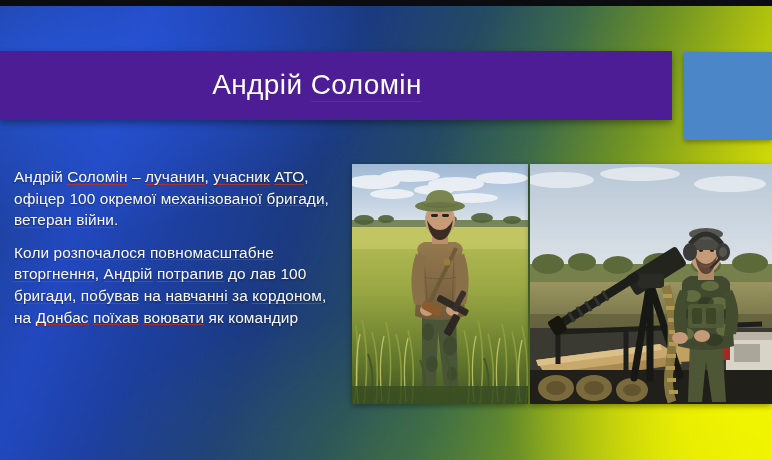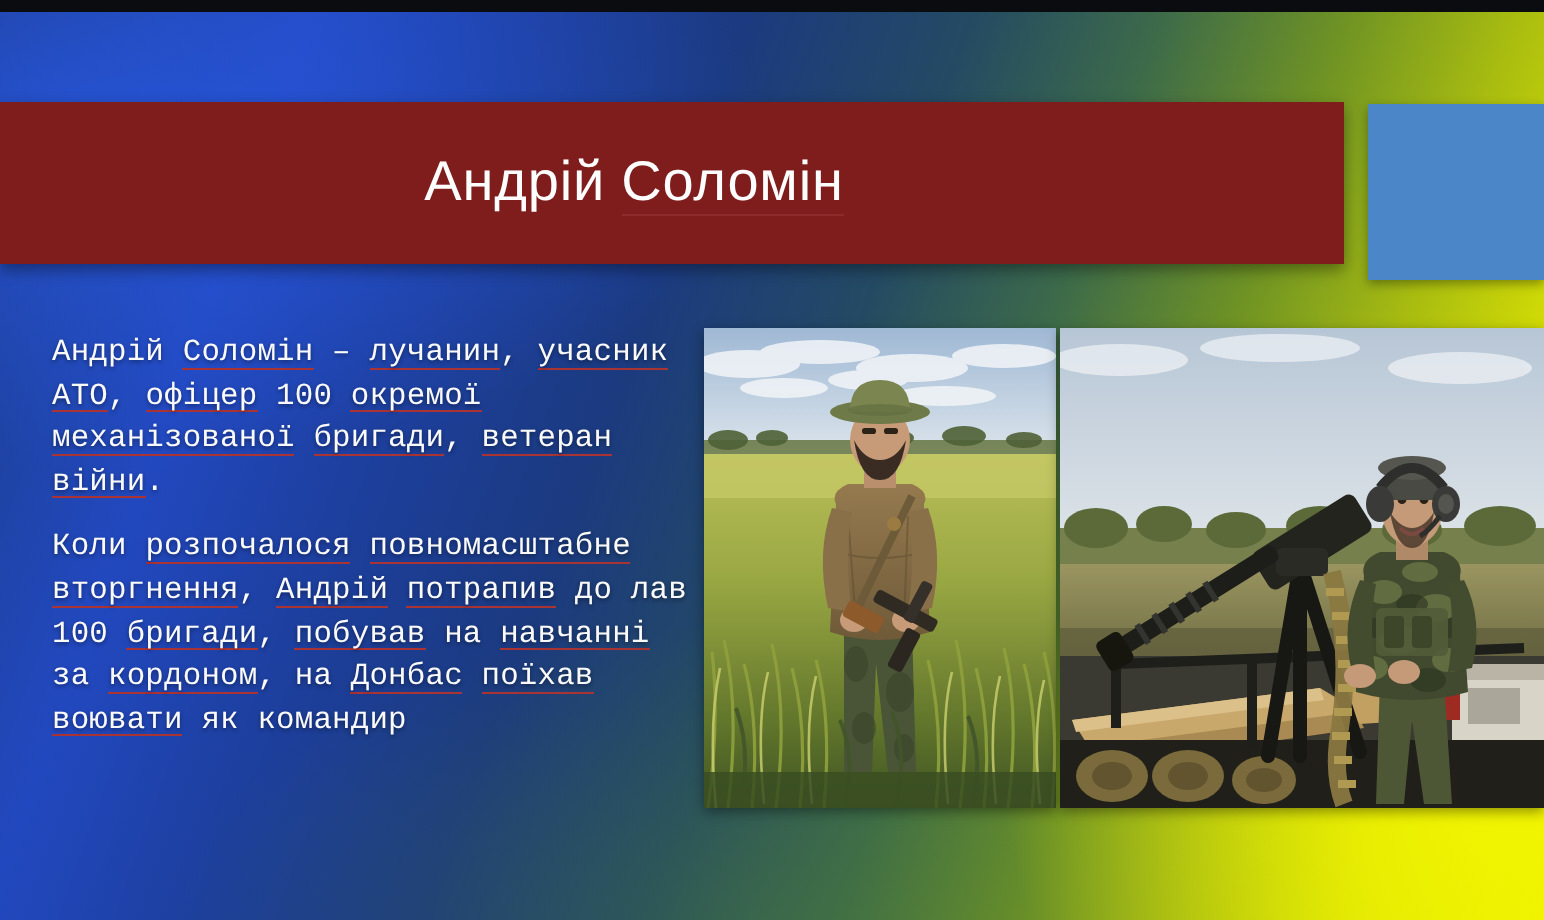--- a/index.html
+++ b/index.html
@@ -52,22 +52,22 @@
   .blue-rect {
     position:absolute;
     left:684px; top:52px; width:88px; height:88px;
     background:#4a86c8;
     box-shadow:0 2px 5px rgba(0,0,0,.35);
   }
 
   
   .title-bar {
     position:absolute;
-    left:0; top:51px; width:672px; height:81px;
-    background:#7f1d1d;
+    left:0; top:51px; width:672px; height:69px;
+    background:#4c1d95;
     box-shadow:0 3px 7px rgba(0,0,0,.38);
     display:flex; align-items:center; justify-content:center;
   }
   .title-text {
     color:#fdfdfd;
     font-size:28px;
     font-weight:400;
     letter-spacing:.4px;
     line-height:1.1;
     white-space:nowrap;
@@ -78,21 +78,21 @@
       linear-gradient(90deg,#8c2b2b 0 100%);
     background-repeat:repeat-x;
     background-size:100% 1.5px;
     background-position:0 100%;
     padding-bottom:2px;
   }
 
   
   .text-col {
     position:absolute;
-    left:26px; top:166px; width:318px;font-family:Liberation Mono, monospace;
+    left:14px; top:166px; width:318px;
   }
   .para {
     color:#fafafa;
     font-size:15.4px;
     line-height:21.6px;
     letter-spacing:.1px;
     text-shadow:0 1px 2px rgba(0,0,0,.42);
   }
   .para + .para { margin-top:11px; }
   .para .sp {

